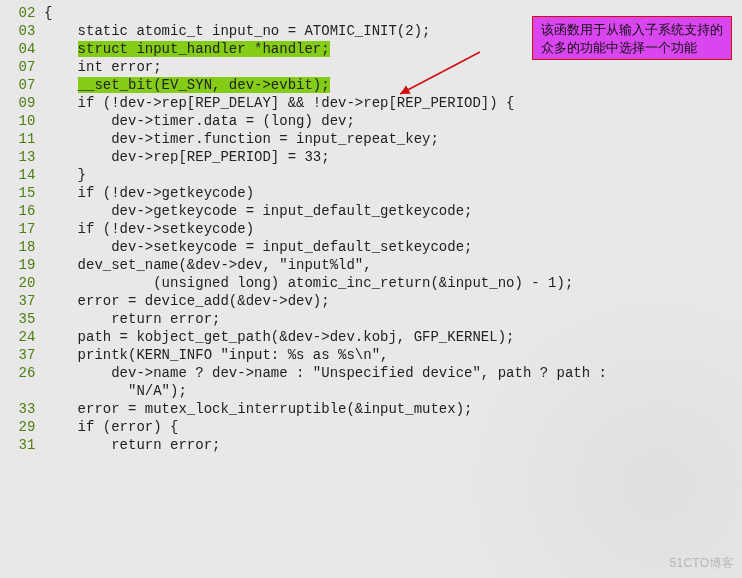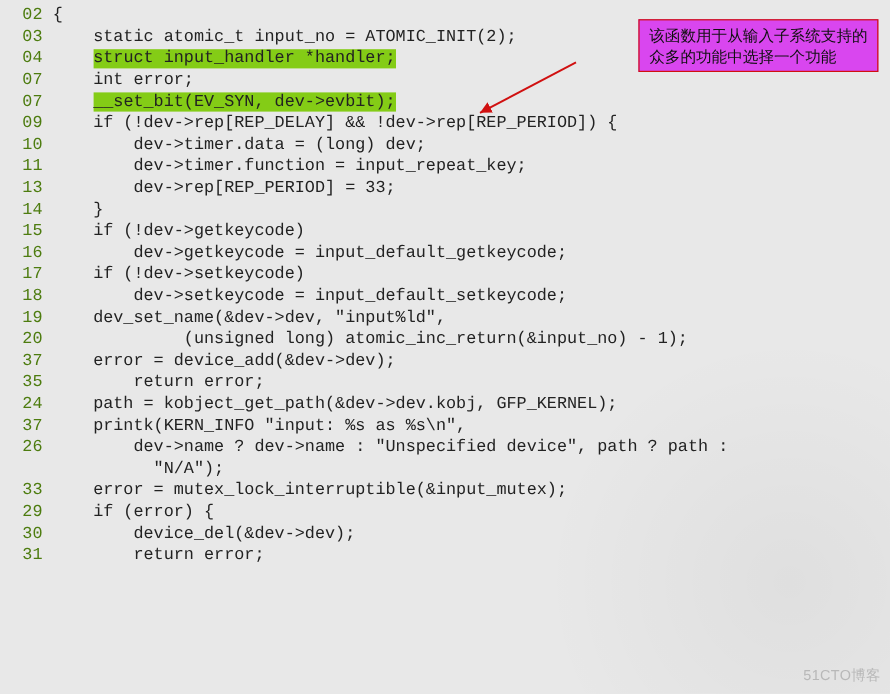--- a/index.html
+++ b/index.html
@@ -100,21 +100,20 @@
     <div class="line"><span class="lineno">19</span><span class="code">    dev_set_name(&amp;dev-&gt;dev, "input%ld",</span></div>
     <div class="line"><span class="lineno">20</span><span class="code">             (unsigned long) atomic_inc_return(&amp;input_no) - 1);</span></div>
     <div class="line"><span class="lineno">37</span><span class="code">    error = device_add(&amp;dev-&gt;dev);</span></div>
     <div class="line"><span class="lineno">35</span><span class="code">        return error;</span></div>
     <div class="line"><span class="lineno">24</span><span class="code">    path = kobject_get_path(&amp;dev-&gt;dev.kobj, GFP_KERNEL);</span></div>
     <div class="line"><span class="lineno">37</span><span class="code">    printk(KERN_INFO "input: %s as %s\n",</span></div>
     <div class="line"><span class="lineno">26</span><span class="code">        dev-&gt;name ? dev-&gt;name : "Unspecified device", path ? path :</span></div>
     <div class="line"><span class="lineno"></span><span class="code">          "N/A");</span></div>
     <div class="line"><span class="lineno">33</span><span class="code">    error = mutex_lock_interruptible(&amp;input_mutex);</span></div>
     <div class="line"><span class="lineno">29</span><span class="code">    if (error) {</span></div>
-    <div class="line"><span class="lineno">30</span><span class="code">        device_del(&amp;dev-&gt;dev);</span></div>
     <div class="line"><span class="lineno">31</span><span class="code">        return error;</span></div>
   </div>
 
 <div class="annotation">
   <div>该函数用于从输入子系统支持的</div>
   <div>众多的功能中选择一个功能</div>
 </div>
 
 <svg class="arrow" width="100" height="56">
   <defs>

